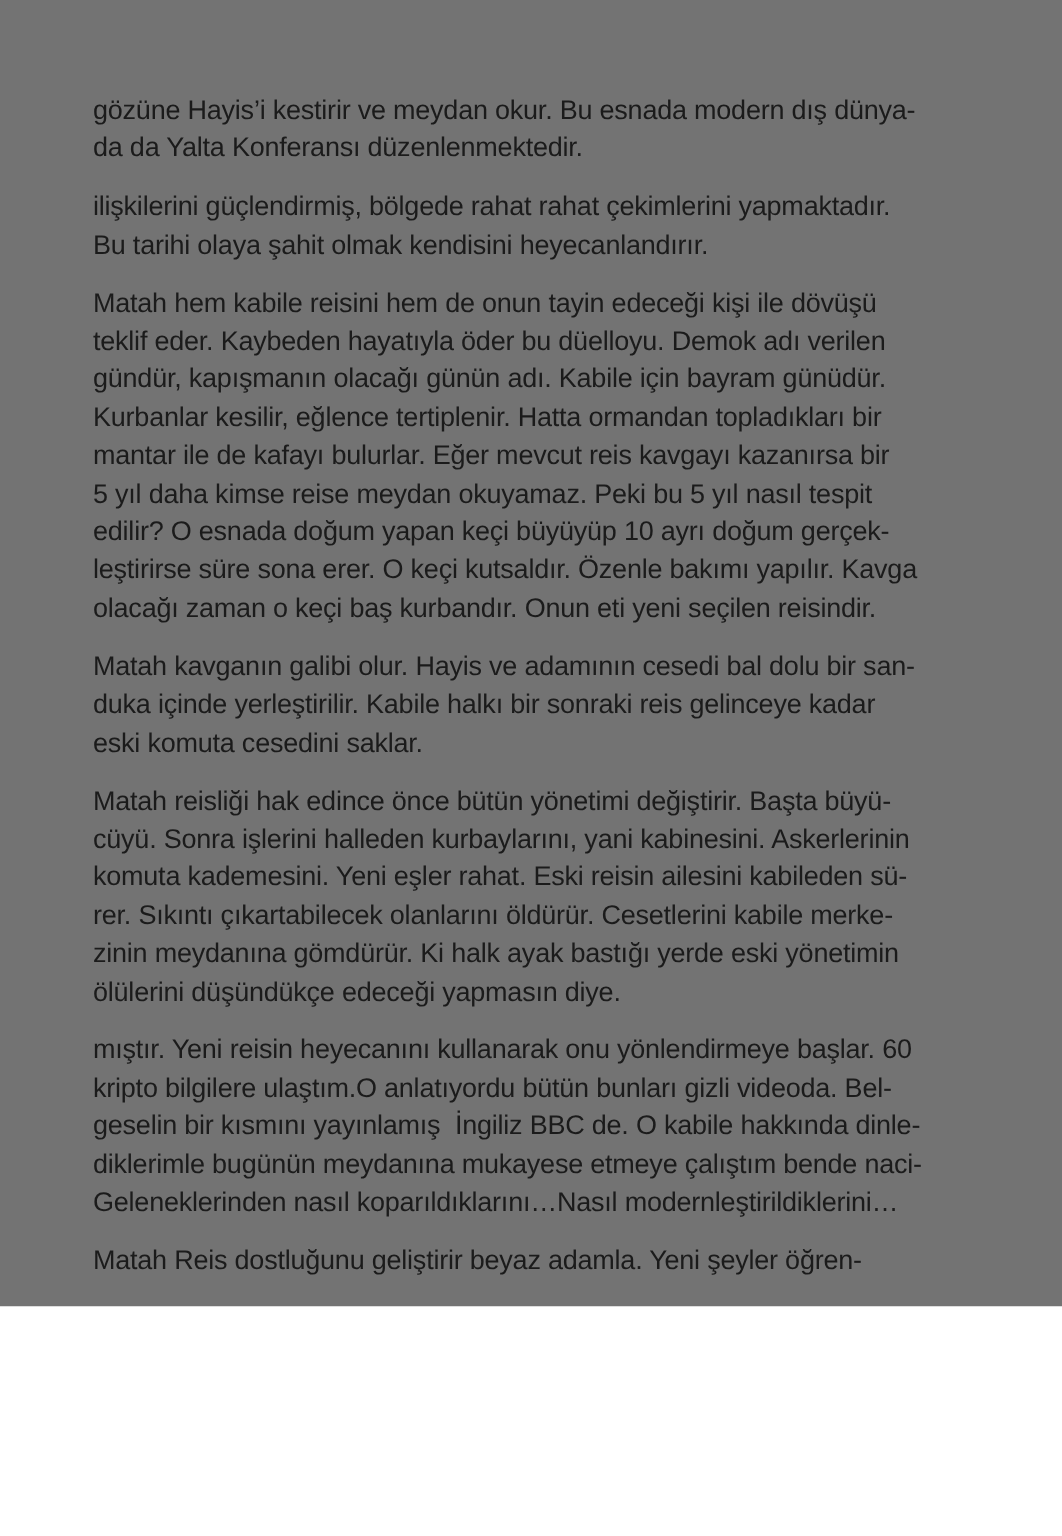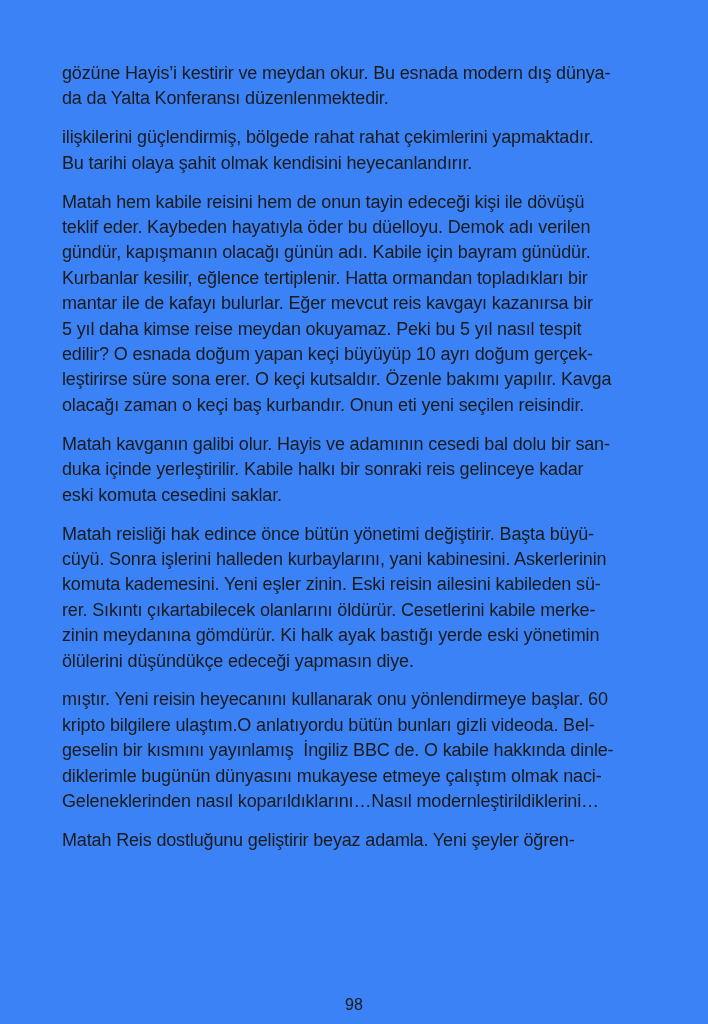--- a/index.html
+++ b/index.html
@@ -3,22 +3,22 @@
 <meta charset="utf-8">
 <style>
   html, body {
     margin: 0;
     padding: 0;
     background: #ffffff;
   }
   .page {
     position: relative;
     width: 708px;
-    height: 1024px;
-    background: #3b82f6;
+    height: 871px;
+    background: #737373;
     overflow: hidden;
     font-family: "Liberation Sans", "DejaVu Sans", sans-serif;
     color: #1b1b1b;
   }
   .text-block {
     position: absolute;
     left: 62px;
     top: 61px;
     width: 600px;
   }
@@ -73,30 +73,30 @@
         <span class="line">olacağı zaman o keçi baş kurbandır. Onun eti yeni seçilen reisindir.</span>
       </p>
       <p class="para">
         <span class="line">Matah kavganın galibi olur. Hayis ve adamının cesedi bal dolu bir san-</span>
         <span class="line">duka içinde yerleştirilir. Kabile halkı bir sonraki reis gelinceye kadar</span>
         <span class="line">eski komuta cesedini saklar.</span>
       </p>
       <p class="para">
         <span class="line">Matah reisliği hak edince önce bütün yönetimi değiştirir. Başta büyü-</span>
         <span class="line">cüyü. Sonra işlerini halleden kurbaylarını, yani kabinesini. Askerlerinin</span>
-        <span class="line">komuta kademesini. Yeni eşler zinin. Eski reisin ailesini kabileden sü-</span>
+        <span class="line">komuta kademesini. Yeni eşler rahat. Eski reisin ailesini kabileden sü-</span>
         <span class="line">rer. Sıkıntı çıkartabilecek olanlarını öldürür. Cesetlerini kabile merke-</span>
         <span class="line">zinin meydanına gömdürür. Ki halk ayak bastığı yerde eski yönetimin</span>
         <span class="line">ölülerini düşündükçe edeceği yapmasın diye.</span>
       </p>
       <p class="para">
         <span class="line">mıştır. Yeni reisin heyecanını kullanarak onu yönlendirmeye başlar. 60</span>
         <span class="line">kripto bilgilere ulaştım.O anlatıyordu bütün bunları gizli videoda. Bel-</span>
         <span class="line">geselin bir kısmını yayınlamış  İngiliz BBC de. O kabile hakkında dinle-</span>
-        <span class="line">diklerimle bugünün dünyasını mukayese etmeye çalıştım olmak naci-</span>
+        <span class="line">diklerimle bugünün meydanına mukayese etmeye çalıştım bende naci-</span>
         <span class="line">Geleneklerinden nasıl koparıldıklarını…Nasıl modernleştirildiklerini…</span>
       </p>
       <p class="para">
         <span class="line">Matah Reis dostluğunu geliştirir beyaz adamla. Yeni şeyler öğren-</span>
       </p>
     </div>
   <div class="footer">
     <span class="page-number">98</span>
   </div>
 </div>

